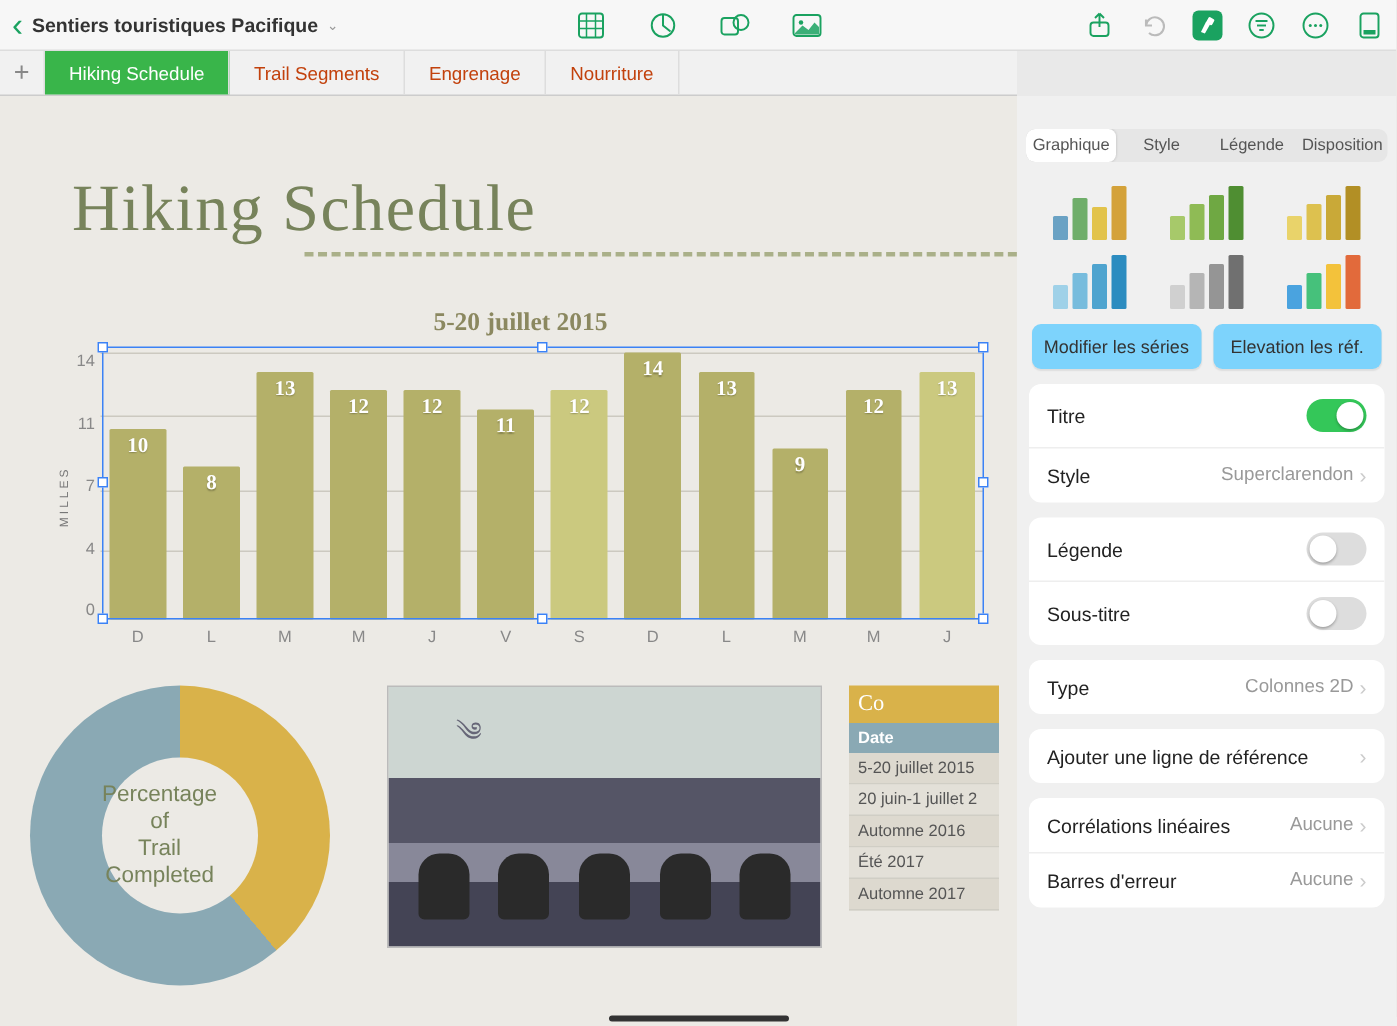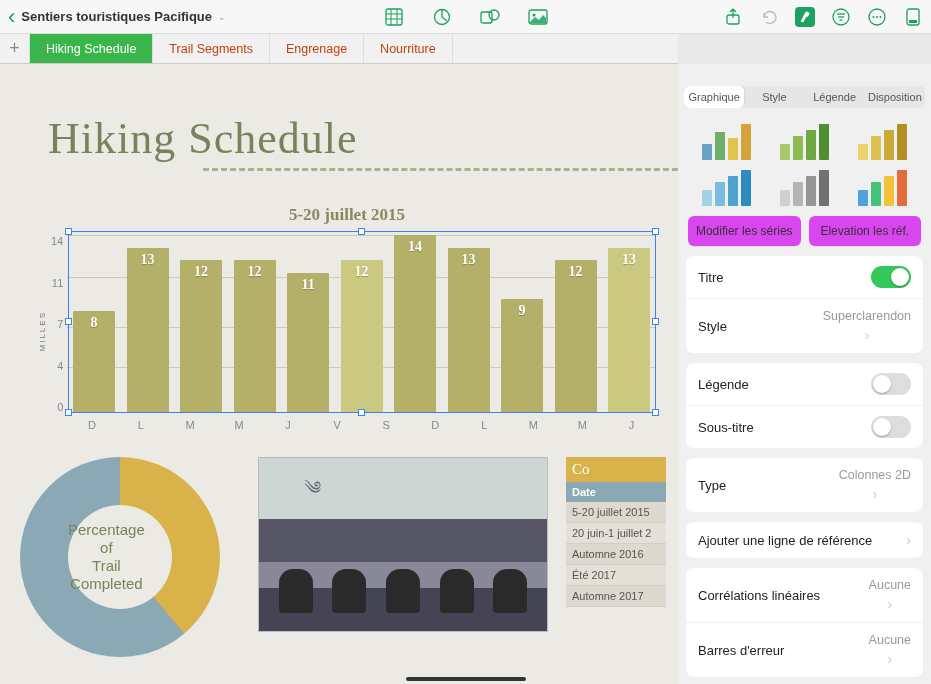--- a/index.html
+++ b/index.html
@@ -75,26 +75,26 @@
 
 .insp-tabs { display: flex; background: #e6e6e6; border-radius: 6px; margin: 20px 6px 8px; overflow: hidden; font-size: 11px; }
 .insp-tab { flex:1; padding: 5px 0; text-align:center; color:#555; cursor:pointer; }
 .insp-tab.active { background:#fff; font-weight:500; box-shadow: 0 0 2px rgba(0,0,0,0.2); border-radius:5px;}
 
 .style-grid { display: grid; grid-template-columns: repeat(3, 1fr); gap: 6px 10px; padding: 4px 14px 10px; }
 .style-thumb { height: 40px; display: flex; align-items: flex-end; gap: 3px; justify-content: center; cursor:pointer; }
 .style-thumb span { width: 10px; border-radius: 1px; }
 
 .btn-row { display:flex; gap:8px; padding: 0 10px 10px;}
-.ibtn { flex:1; background:#d946ef; border-radius:6px; padding:8px 4px; text-align:center; font-size:12px; color:#333; cursor:pointer; box-shadow:0 1px 1px rgba(0,0,0,0.08);}
+.ibtn { flex:1; background:#7dd3fc; border-radius:6px; padding:8px 4px; text-align:center; font-size:12px; color:#333; cursor:pointer; box-shadow:0 1px 1px rgba(0,0,0,0.08);}
 
 .sect { background:#fff; margin: 0 8px 10px; border-radius:8px; overflow:hidden;}
 .row { display:flex; align-items:center; justify-content:space-between; padding: 10px 12px; border-bottom:1px solid #eee; font-size:13px; color:#222;}
 .row:last-child { border-bottom:none;}
-.row .val { color:#999; font-size:12.5px; display:flex; align-items:center; gap:4px;flex-direction:column;}
+.row .val { color:#999; font-size:12.5px; display:flex; gap:4px;}
 .chev { color:#ccc; font-size:14px;}
 .toggle { width:40px; height:22px; border-radius:11px; background:#ddd; position:relative; cursor:pointer;}
 .toggle::after{content:'';position:absolute;top:2px;left:2px;width:18px;height:18px;background:#fff;border-radius:50%;box-shadow:0 1px 2px rgba(0,0,0,0.3);}
 .toggle.on{background:#34c759;}
 .toggle.on::after{left:auto;right:2px;}
 
 .home-ind { position:absolute; bottom:3px; left:50%; transform:translateX(-50%); width:120px; height:4px; background:#333; border-radius:3px;}
 </style>
 </head>
 <body>
@@ -221,20 +221,23 @@
           <span>4</span>
           <span>0</span>
         </div>
         <div class="plot">
           <div class="grid" style="top:4px"></div>
           <div class="grid" style="top:23%"></div>
           <div class="grid" style="top:48%"></div>
           <div class="grid" style="top:68%"></div>
           <div class="grid" style="bottom:18px"></div>
           <div class="bars" id="bars">
+              <div class="bar" style="height: 71.4286%;">
+                <div class="bar-label">10</div>
+              </div>
               <div class="bar" style="height: 57.1429%;">
                 <div class="bar-label">8</div>
               </div>
               <div class="bar" style="height: 92.8571%;">
                 <div class="bar-label">13</div>
               </div>
               <div class="bar" style="height: 85.7143%;">
                 <div class="bar-label">12</div>
               </div>
               <div class="bar" style="height: 85.7143%;">

